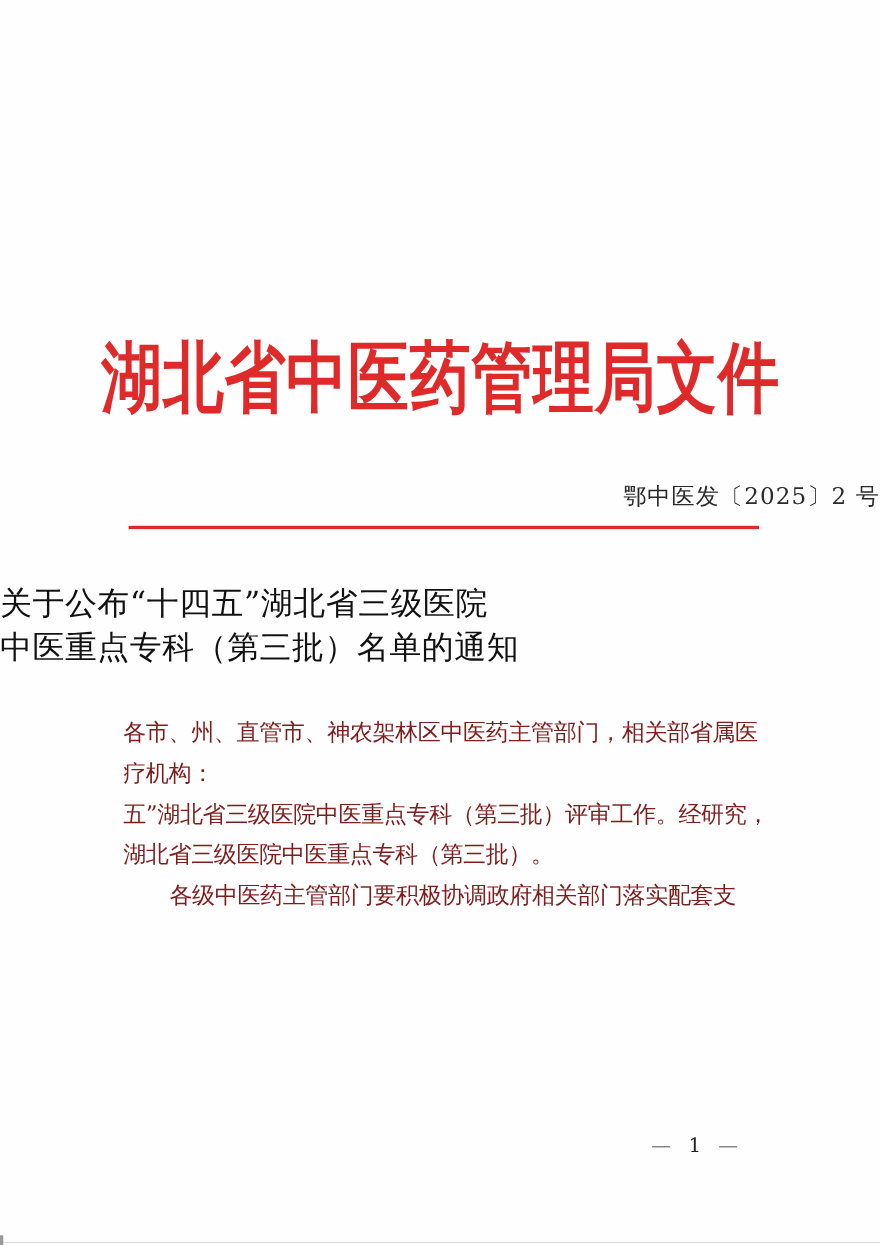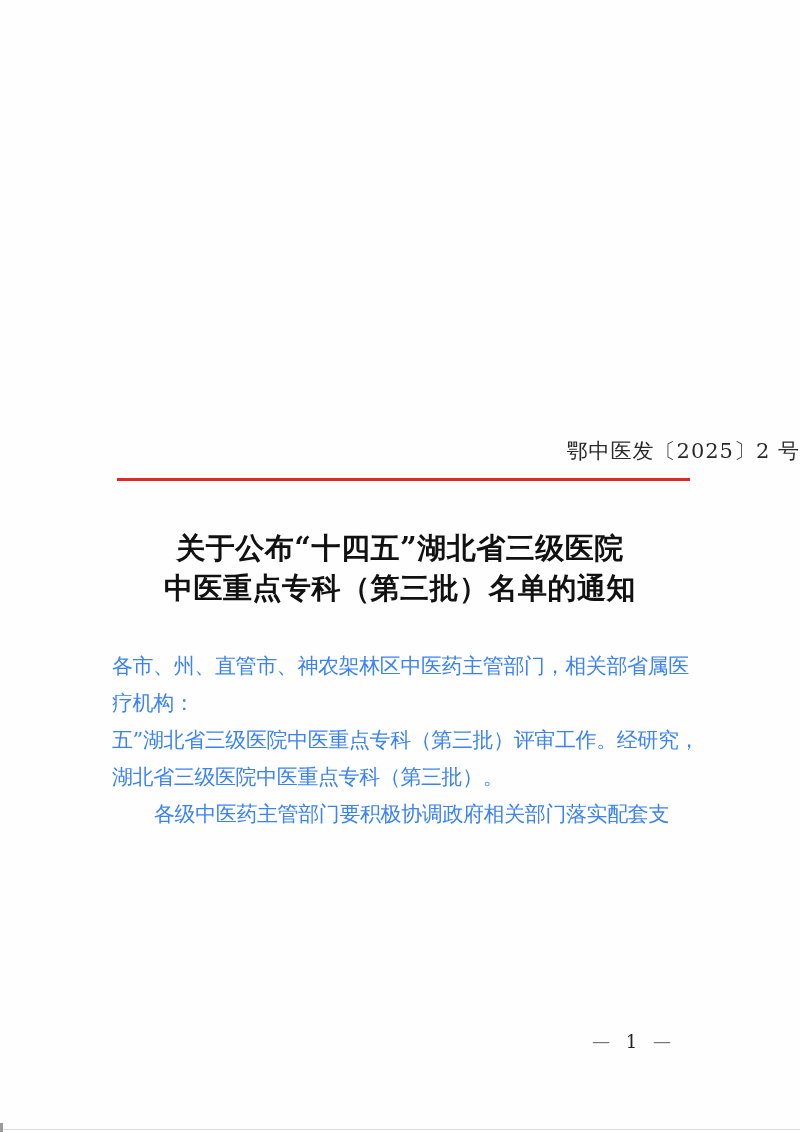--- a/index.html
+++ b/index.html
@@ -59,34 +59,33 @@
     top: 478px;
     left: 117px;
     width: 573px;
     height: 3px;
     background: #e02a2a;
   }
   .doc-title {
     position: absolute;
     top: 528px;
     left: 0; right: 0;
-    text-align: center;
-    font-weight: bold;
+    font-weight: normal;
     color: #111;
     font-size: 29px;
     line-height: 40px;
     letter-spacing: 0.5px;
   }
   .body-block {
     position: absolute;
     top: 648px;
     left: 112px;
     width: 582px;
     font-size: 21px;
-    color: #3b82f6;
+    color: #7f1d1d;
     letter-spacing: -0.4px;
   }
   .body-line {
     height: 37px;
     line-height: 37px;
     white-space: nowrap;
   }
   .body-line.indent { padding-left: 42px; }
   .page-number {
     position: absolute;
@@ -98,20 +97,23 @@
     letter-spacing: 2px;
   }
   .page-number .dash { color: #777; }
   .page-number .num { padding: 0 6px; }
 </style>
 </head>
 <body>
 
 <div class="page">
 
+  <div class="red-header">
+    <span class="stretch">湖北省中医药管理局文件</span>
+  </div>
 
   <div class="doc-number">鄂中医发〔2025〕2 号</div>
 
   <div class="red-rule"></div>
 
   <div class="doc-title">
     <div>关于公布“十四五”湖北省三级医院</div>
     <div>中医重点专科（第三批）名单的通知</div>
   </div>
 

